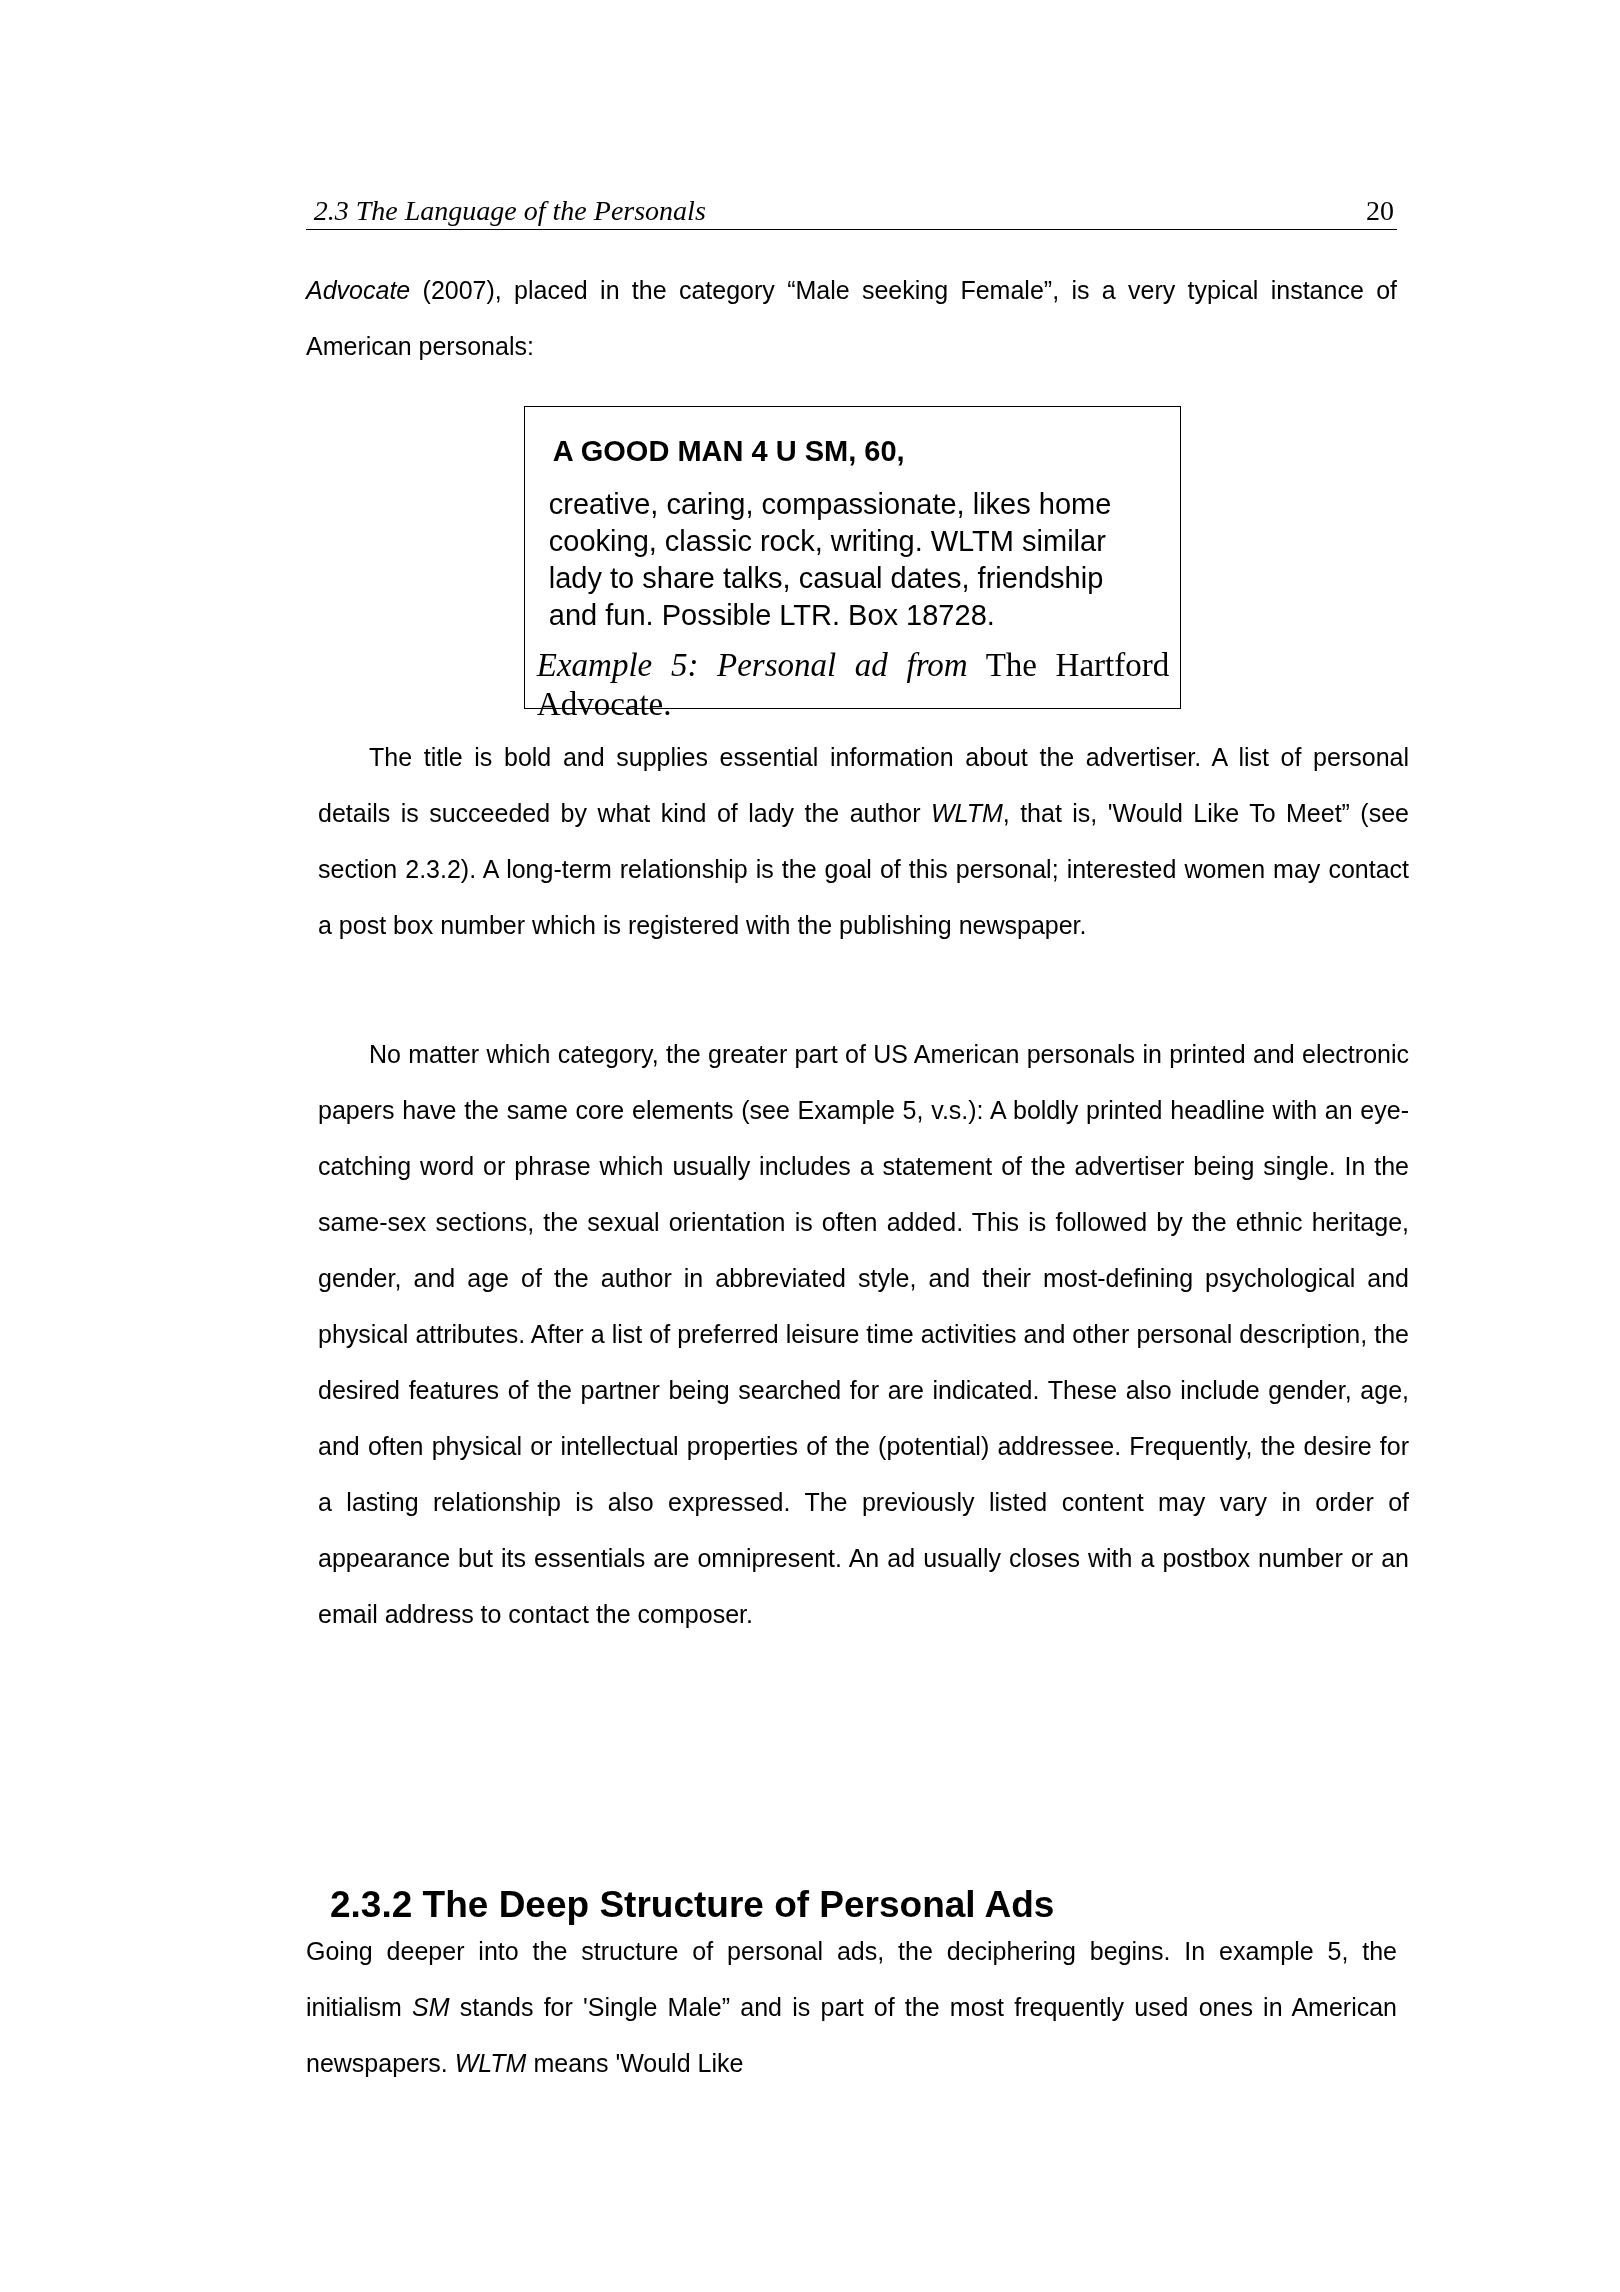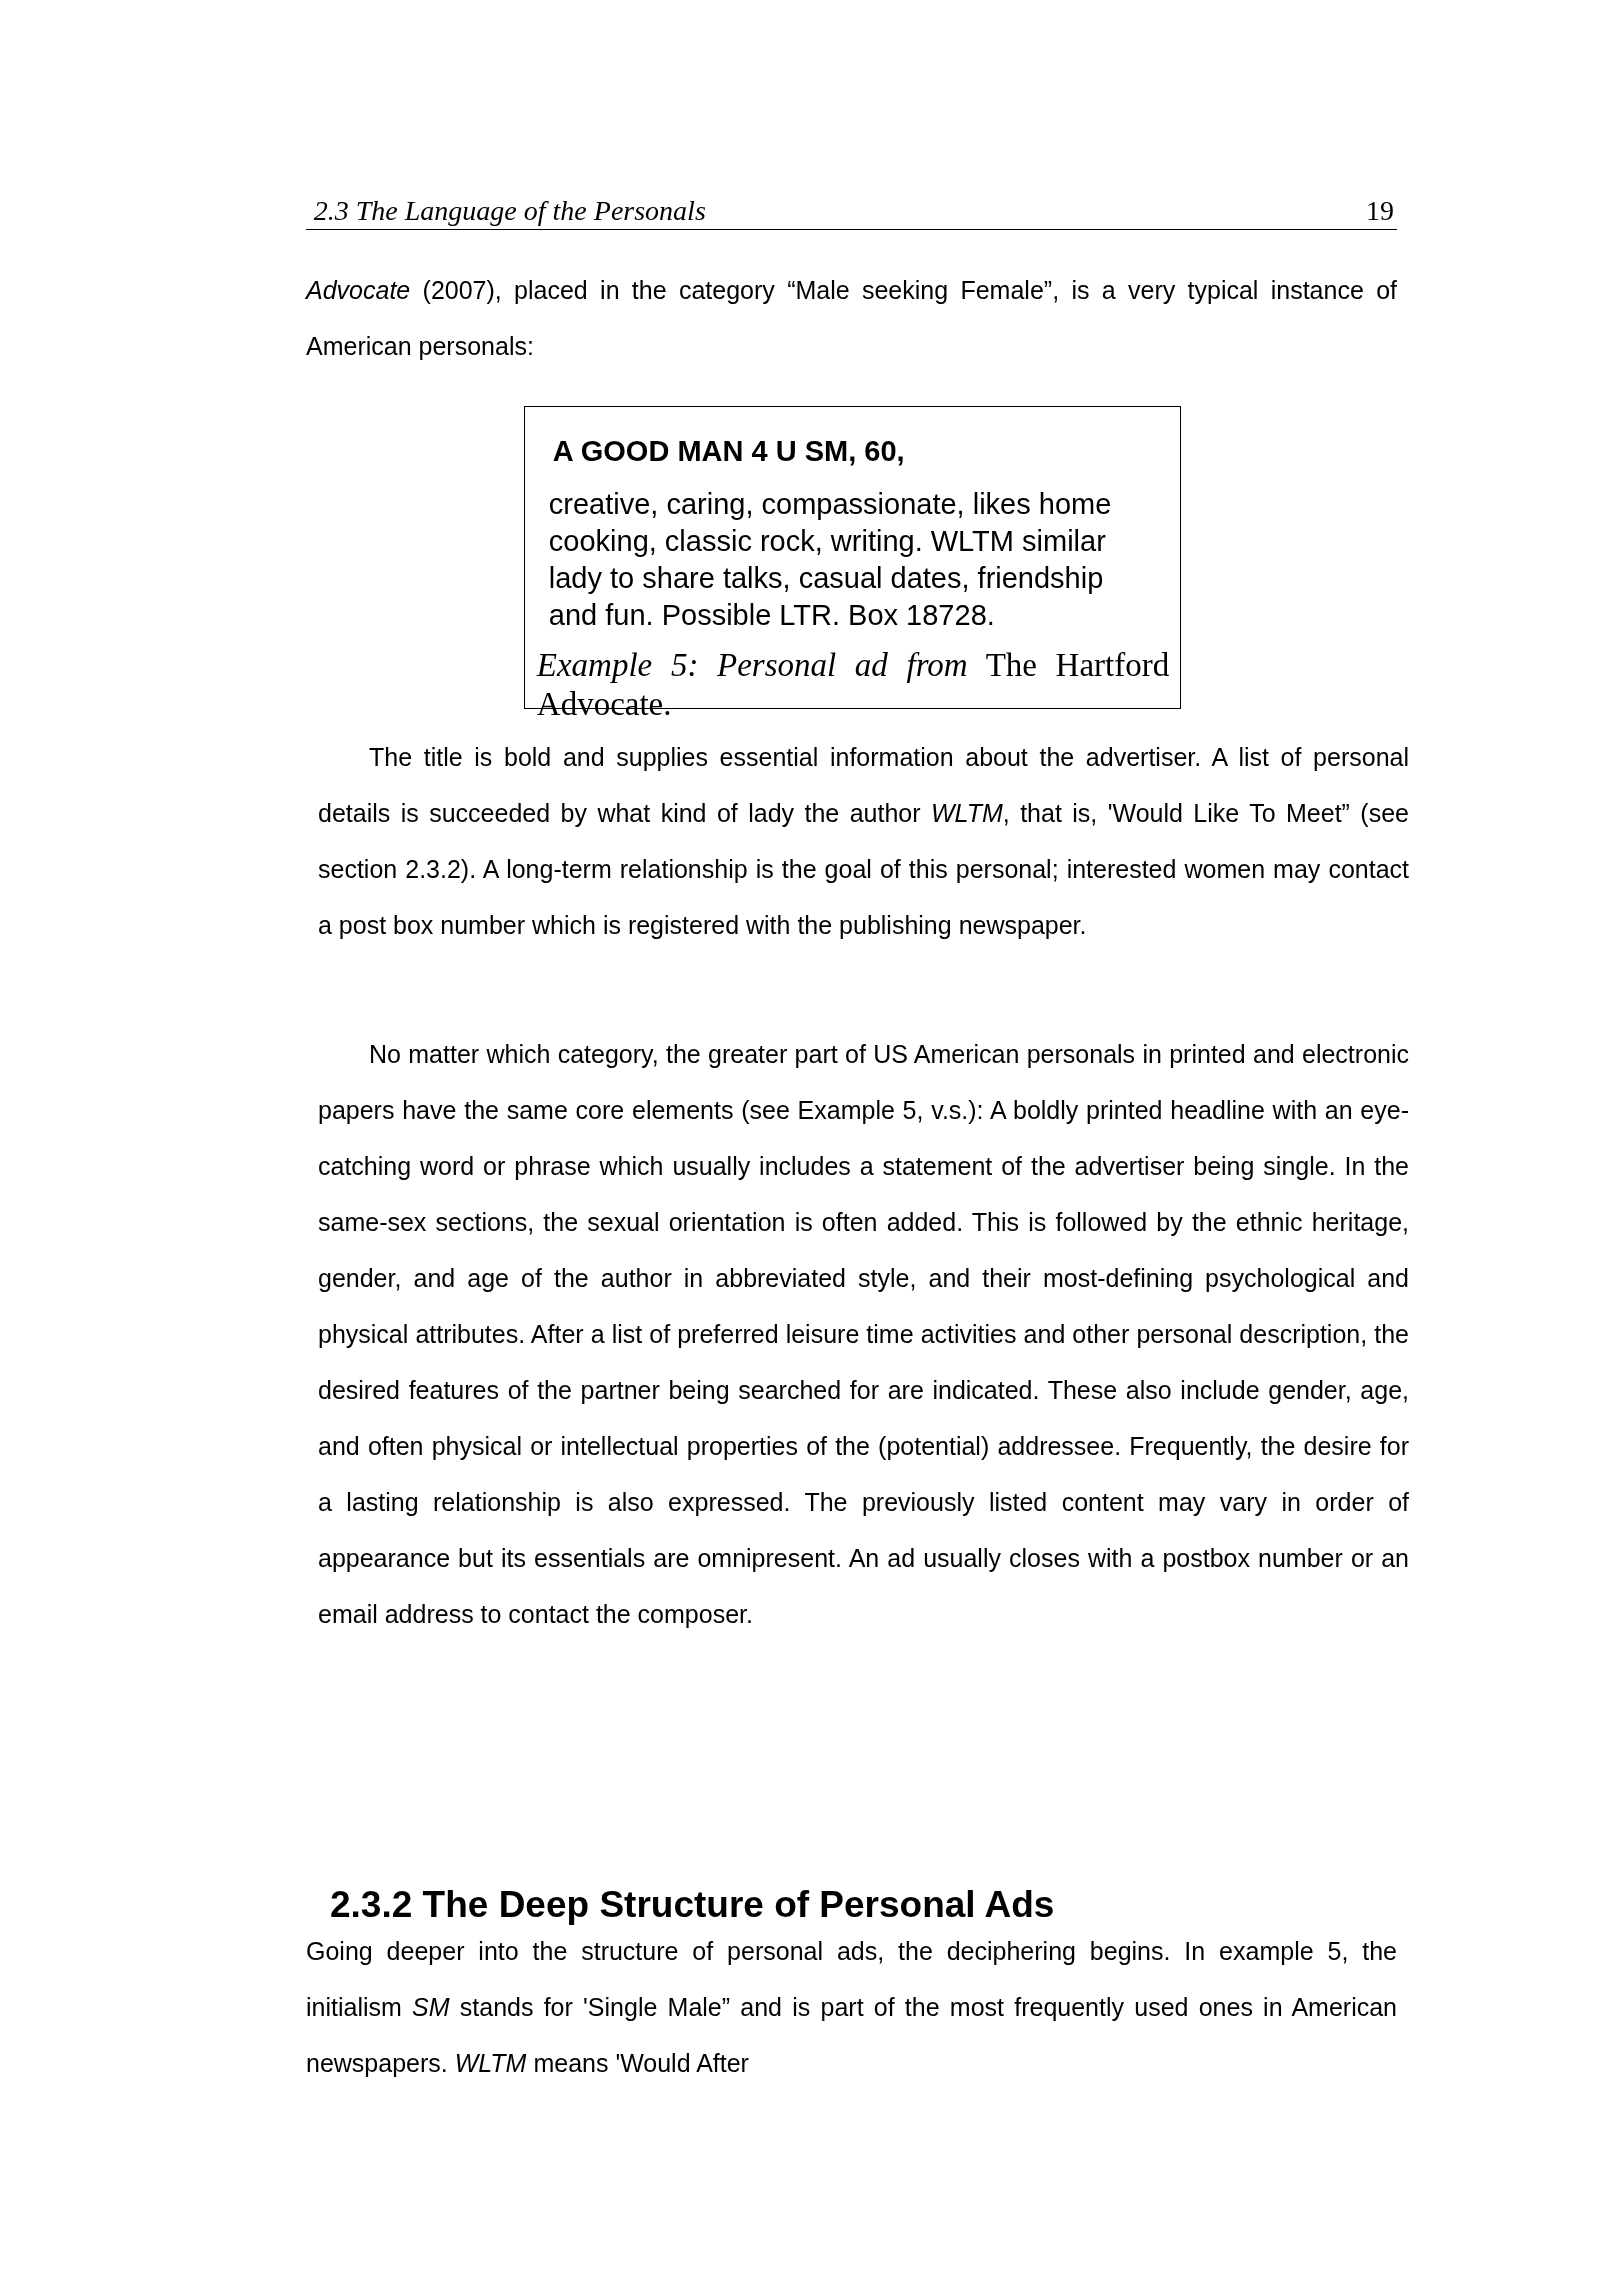--- a/index.html
+++ b/index.html
@@ -54,33 +54,33 @@
     font-weight: bold; font-size: 37px; line-height: 49px; margin: 12px;
   }
 </style>
 </head>
 <body>
 
 <div class="page">
 
   <div class="run-head">
     <span class="title">2.3 The Language of the Personals</span>
-    <span class="pnum">19</span>
+    <span class="pnum">20</span>
   </div>
 
   <p class="para body-text" style="top:262px;"><em>Advocate</em><span> (2007), placed in the category “Male seeking Female”, is a very typical instance of American personals:</span></p>
 
   <div class="example-box">
     <p class="ad-title">A GOOD MAN 4 U SM, 60,</p>
     <p class="ad-body">creative, caring, compassionate, likes home cooking, classic rock, writing. WLTM similar lady to share talks, casual dates, friendship and fun. Possible LTR. Box 18728.</p>
     <p class="caption"><span class="ital">Example 5: Personal ad from</span><span> The Hartford Advocate.</span></p>
   </div>
 
   <p class="para body-text indent" style="top:729px;"><span>The title is bold and supplies essential information about the advertiser. A list of personal details is succeeded by what kind of lady the author </span><em>WLTM</em><span>, that is, 'Would Like To Meet” (see section 2.3.2). A long-term relationship is the goal of this personal; interested women may contact a post box number which is registered with the publishing newspaper.</span></p>
 
   <p class="para body-text indent" style="top:1026px;">No matter which category, the greater part of US American personals in printed and electronic papers have the same core elements (see Example 5, v.s.): A boldly printed headline with an eye-catching word or phrase which usually includes a statement of the advertiser being single. In the same-sex sections, the sexual orientation is often added. This is followed by the ethnic heritage, gender, and age of the author in abbreviated style, and their most-defining psychological and physical attributes. After a list of preferred leisure time activities and other personal description, the desired features of the partner being searched for are indicated. These also include gender, age, and often physical or intellectual properties of the (potential) addressee. Frequently, the desire for a lasting relationship is also expressed. The previously listed content may vary in order of appearance but its essentials are omnipresent. An ad usually closes with a postbox number or an email address to contact the composer.</p>
 
   <h2 class="heading">2.3.2 The Deep Structure of Personal Ads</h2>
 
-  <p class="para body-text" style="top:1923px;"><span>Going deeper into the structure of personal ads, the deciphering begins. In example 5, the initialism </span><em>SM</em><span> stands for 'Single Male” and is part of the most frequently used ones in American newspapers. </span><em>WLTM</em><span> means 'Would After</span></p>
+  <p class="para body-text" style="top:1923px;"><span>Going deeper into the structure of personal ads, the deciphering begins. In example 5, the initialism </span><em>SM</em><span> stands for 'Single Male” and is part of the most frequently used ones in American newspapers. </span><em>WLTM</em><span> means 'Would Like</span></p>
 
 </div>
 
 
 </body></html>

